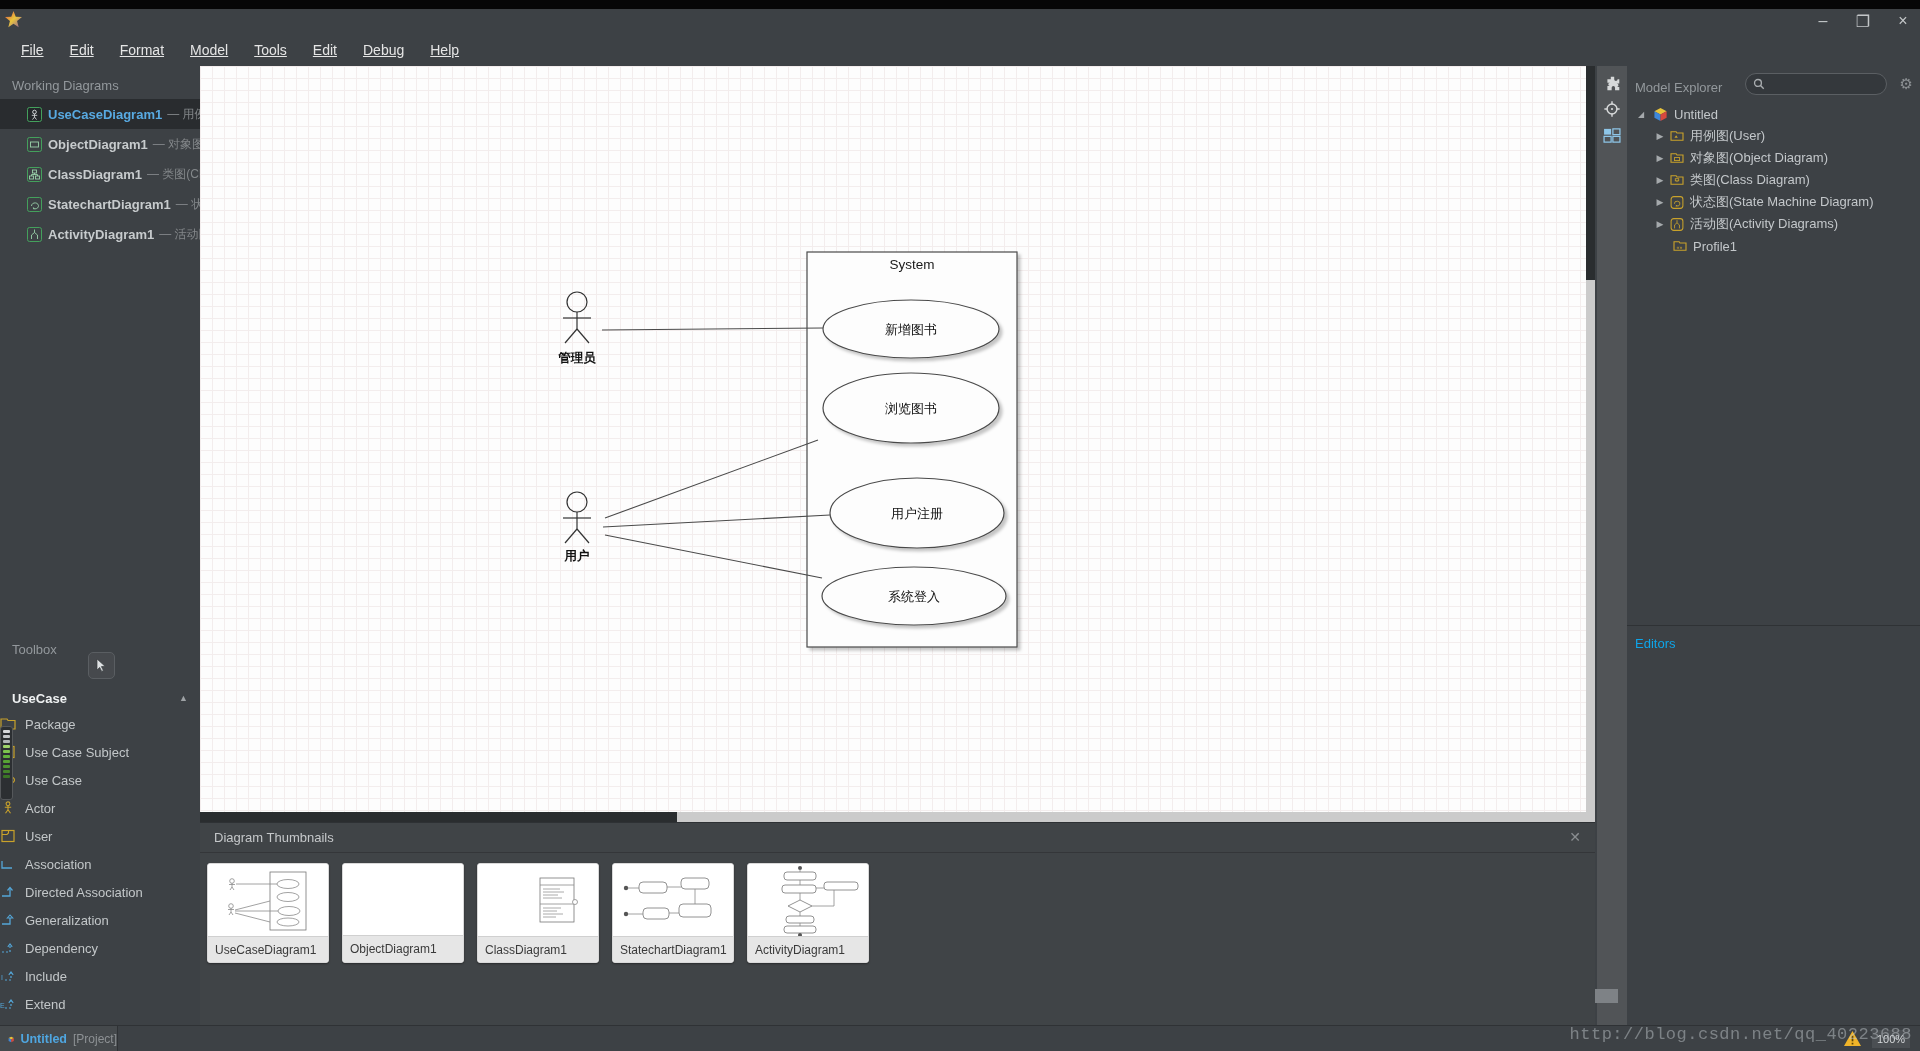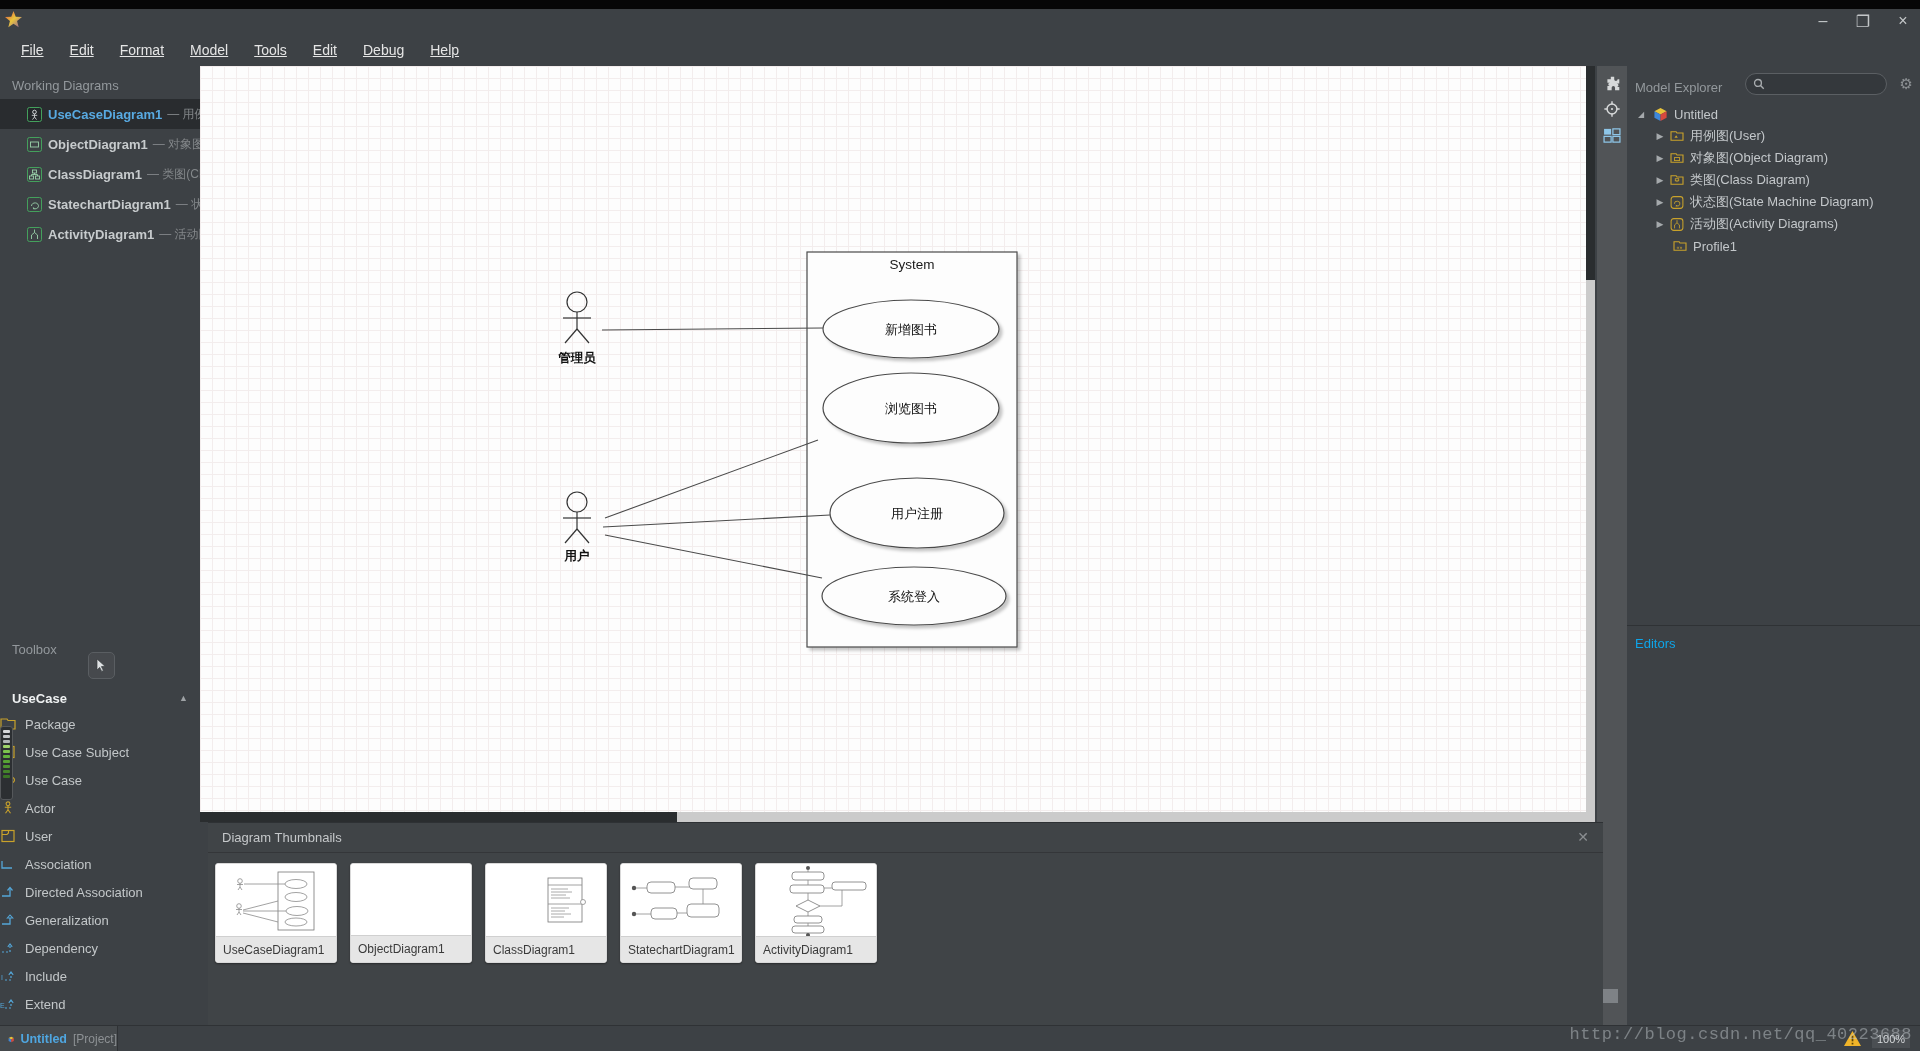--- a/index.html
+++ b/index.html
@@ -60,21 +60,21 @@
   .me-search input { background:transparent; border:none; outline:none; color:#cfd2d4; font-size:12px; width:105px; }
   .me-gear { position:absolute; right:7px; top:9px; color:#8c9093; font-size:15px; }
   .tree { position:absolute; left:0; top:37px; width:293px; }
   .tree-row { height:22px; display:flex; align-items:center; white-space:nowrap; }
   .tree-arrow { width:10px; color:#a5a9ac; font-size:9px; text-align:center; }
   .tree-label { color:#c3c7ca; font-size:13px; margin-left:6px; }
   .editors-divider { position:absolute; left:0; top:559px; width:293px; border-top:1px solid #2f3235; }
   .editors-header { position:absolute; left:8px; top:570px; color:#0ea5e9; font-size:13px; }
 
   
-  .bottom-panel { position:absolute; left:208px; top:822px; width:1395px; height:203px; background:#404447; border-top:1px solid #2e3134; }
+  .bottom-panel { position:absolute; left:200px; top:822px; width:1395px; height:203px; background:#404447; border-top:1px solid #2e3134; }
   .bp-header { position:relative; height:30px; border-bottom:1px solid #343639; }
   .bp-title { position:absolute; left:14px; top:7px; color:#c5c8ca; font-size:13px; }
   .bp-close { position:absolute; right:14px; top:6px; color:#8a8e91; font-size:14px; }
   .cards { position:absolute; left:7px; top:40px; display:flex; gap:13px; }
   .card { width:122px; height:100px; background:#ffffff; border:1px solid #d9d9d9; border-radius:3px; overflow:hidden; box-shadow:0 1px 2px rgba(0,0,0,0.35); display:flex; flex-direction:column; }
   .card-preview { height:72px; background:#fff; }
   .card-label { height:28px; background:#e6e6e6; border-top:1px solid #d0d0d0; color:#3a3a3a; font-size:12px; display:flex; align-items:center; padding-left:7px; }
 
   
   .statusbar { position:absolute; left:0; top:1025px; width:1920px; height:26px; background:#3d4145; border-top:1px solid #2f3235; }

